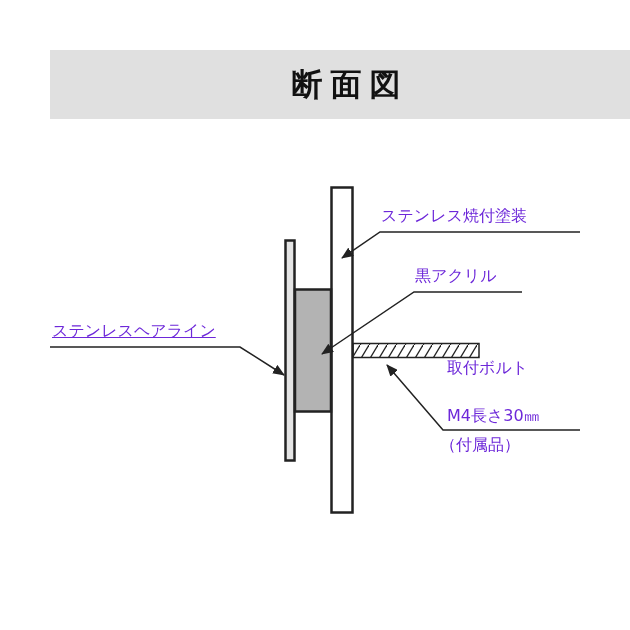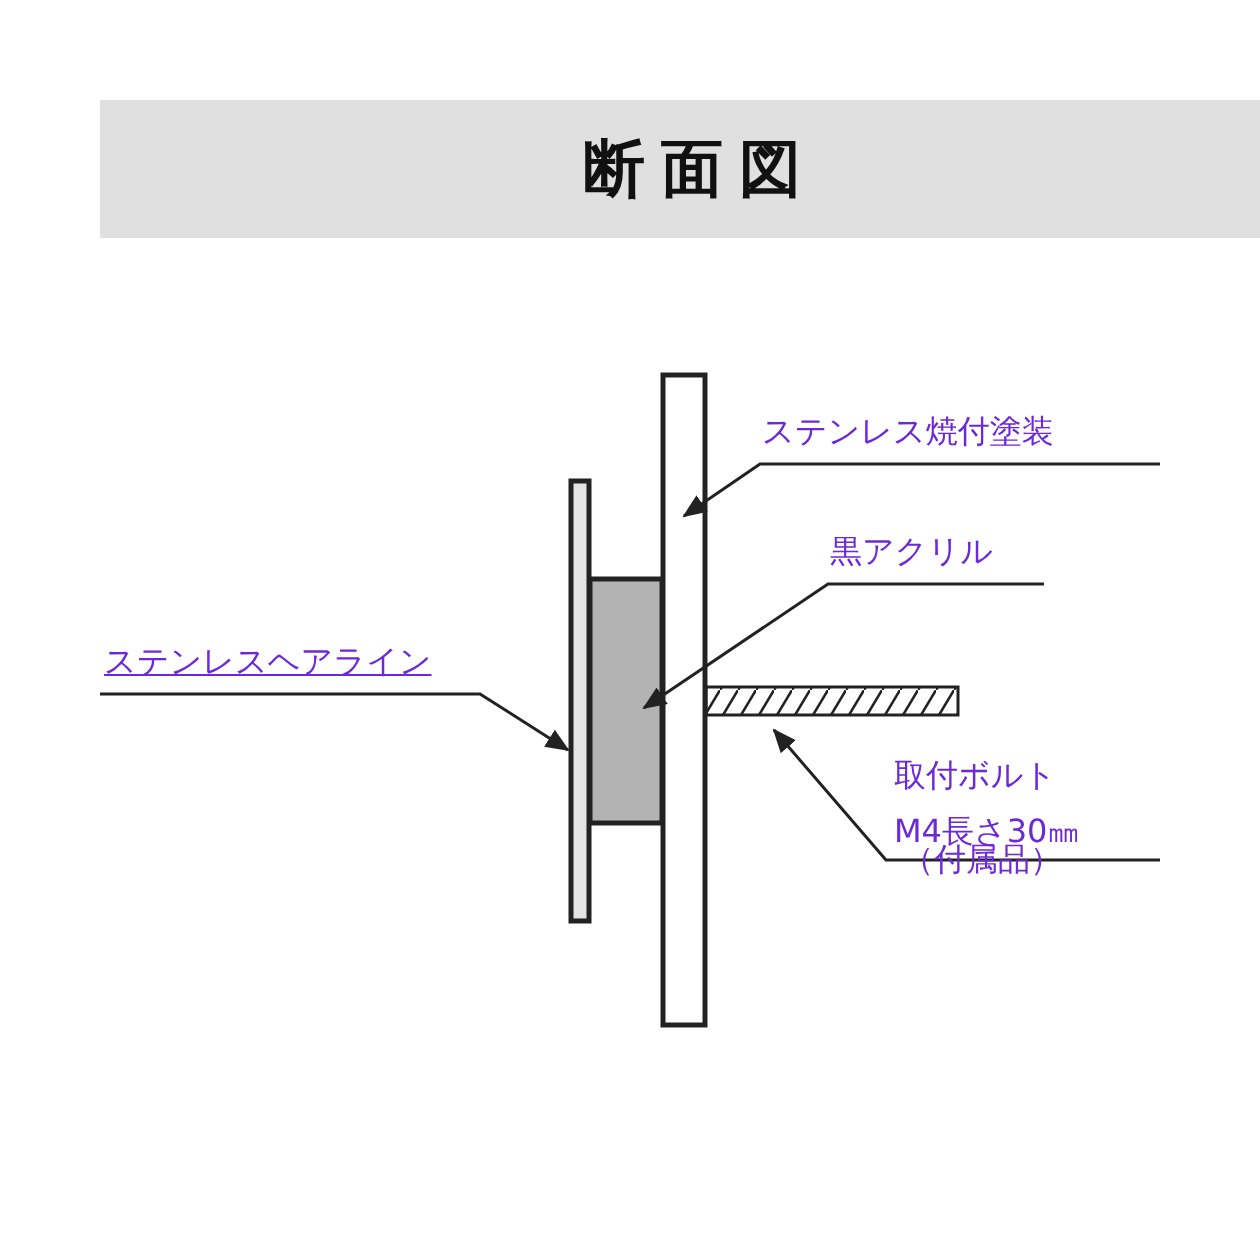--- a/index.html
+++ b/index.html
@@ -40,15 +40,15 @@
   <polyline points="522,292 414,292 322,354" fill="none" stroke="#222" stroke-width="1.5" marker-end="url(#arr)"></polyline>
 
   <polyline points="50,347 240,347 284,375" fill="none" stroke="#222" stroke-width="1.5" marker-end="url(#arr)"></polyline>
 
   <polyline points="580,430 443,430 387,365" fill="none" stroke="#222" stroke-width="1.5" marker-end="url(#arr)"></polyline>
 </svg>
 
 <span class="lbl" style="left:381px; top:208px;">ステンレス焼付塗装</span>
 <span class="lbl" style="left:415px; top:268px;">黒アクリル</span>
 <span class="lbl" style="left:52px; top:323px;text-decoration:underline;">ステンレスヘアライン</span>
-<span class="lbl" style="left:447px; top:380px;">取付ボルト</span>
+<span class="lbl" style="left:447px; top:360px;">取付ボルト</span>
 <span class="lbl" style="left:447px; top:408px;">M4長さ30㎜</span>
-<span class="lbl" style="left:440px; top:422px;margin-left:11px;">（付属品）</span>
+<span class="lbl" style="left:440px; top:437px;">（付属品）</span>
 
 </body></html>

